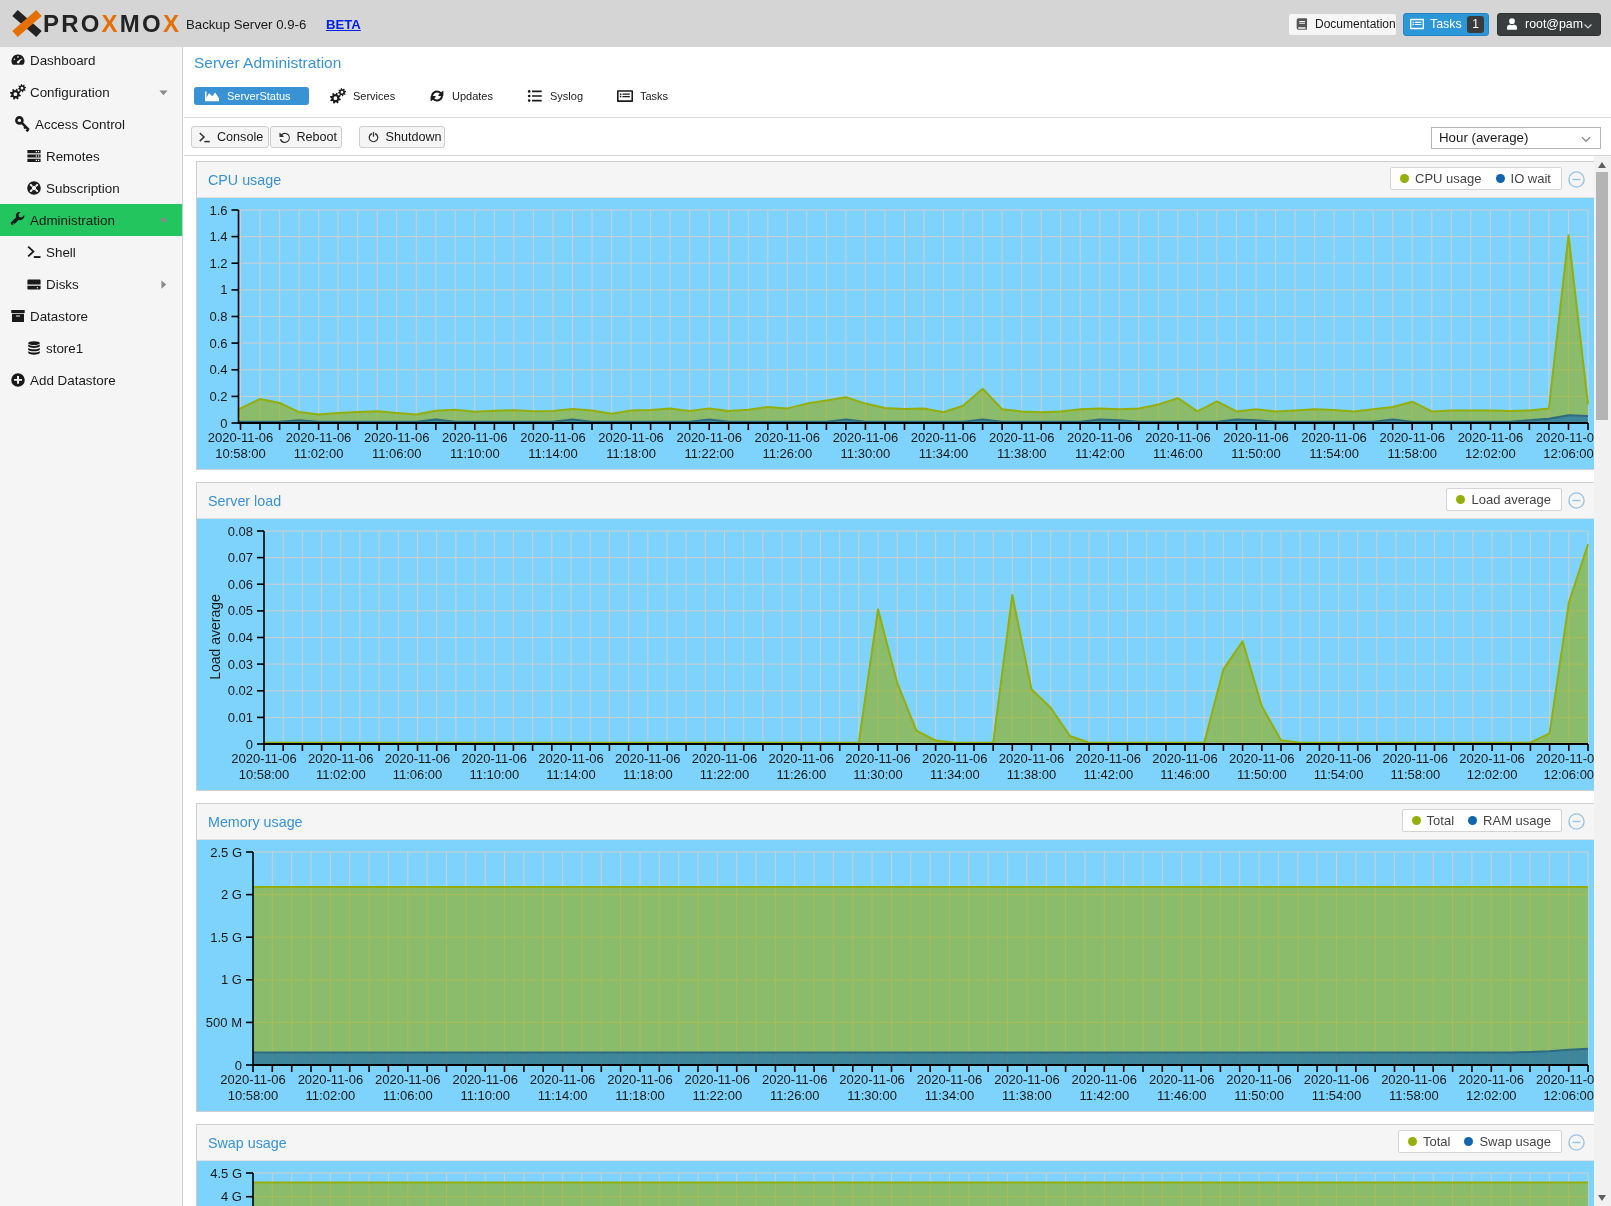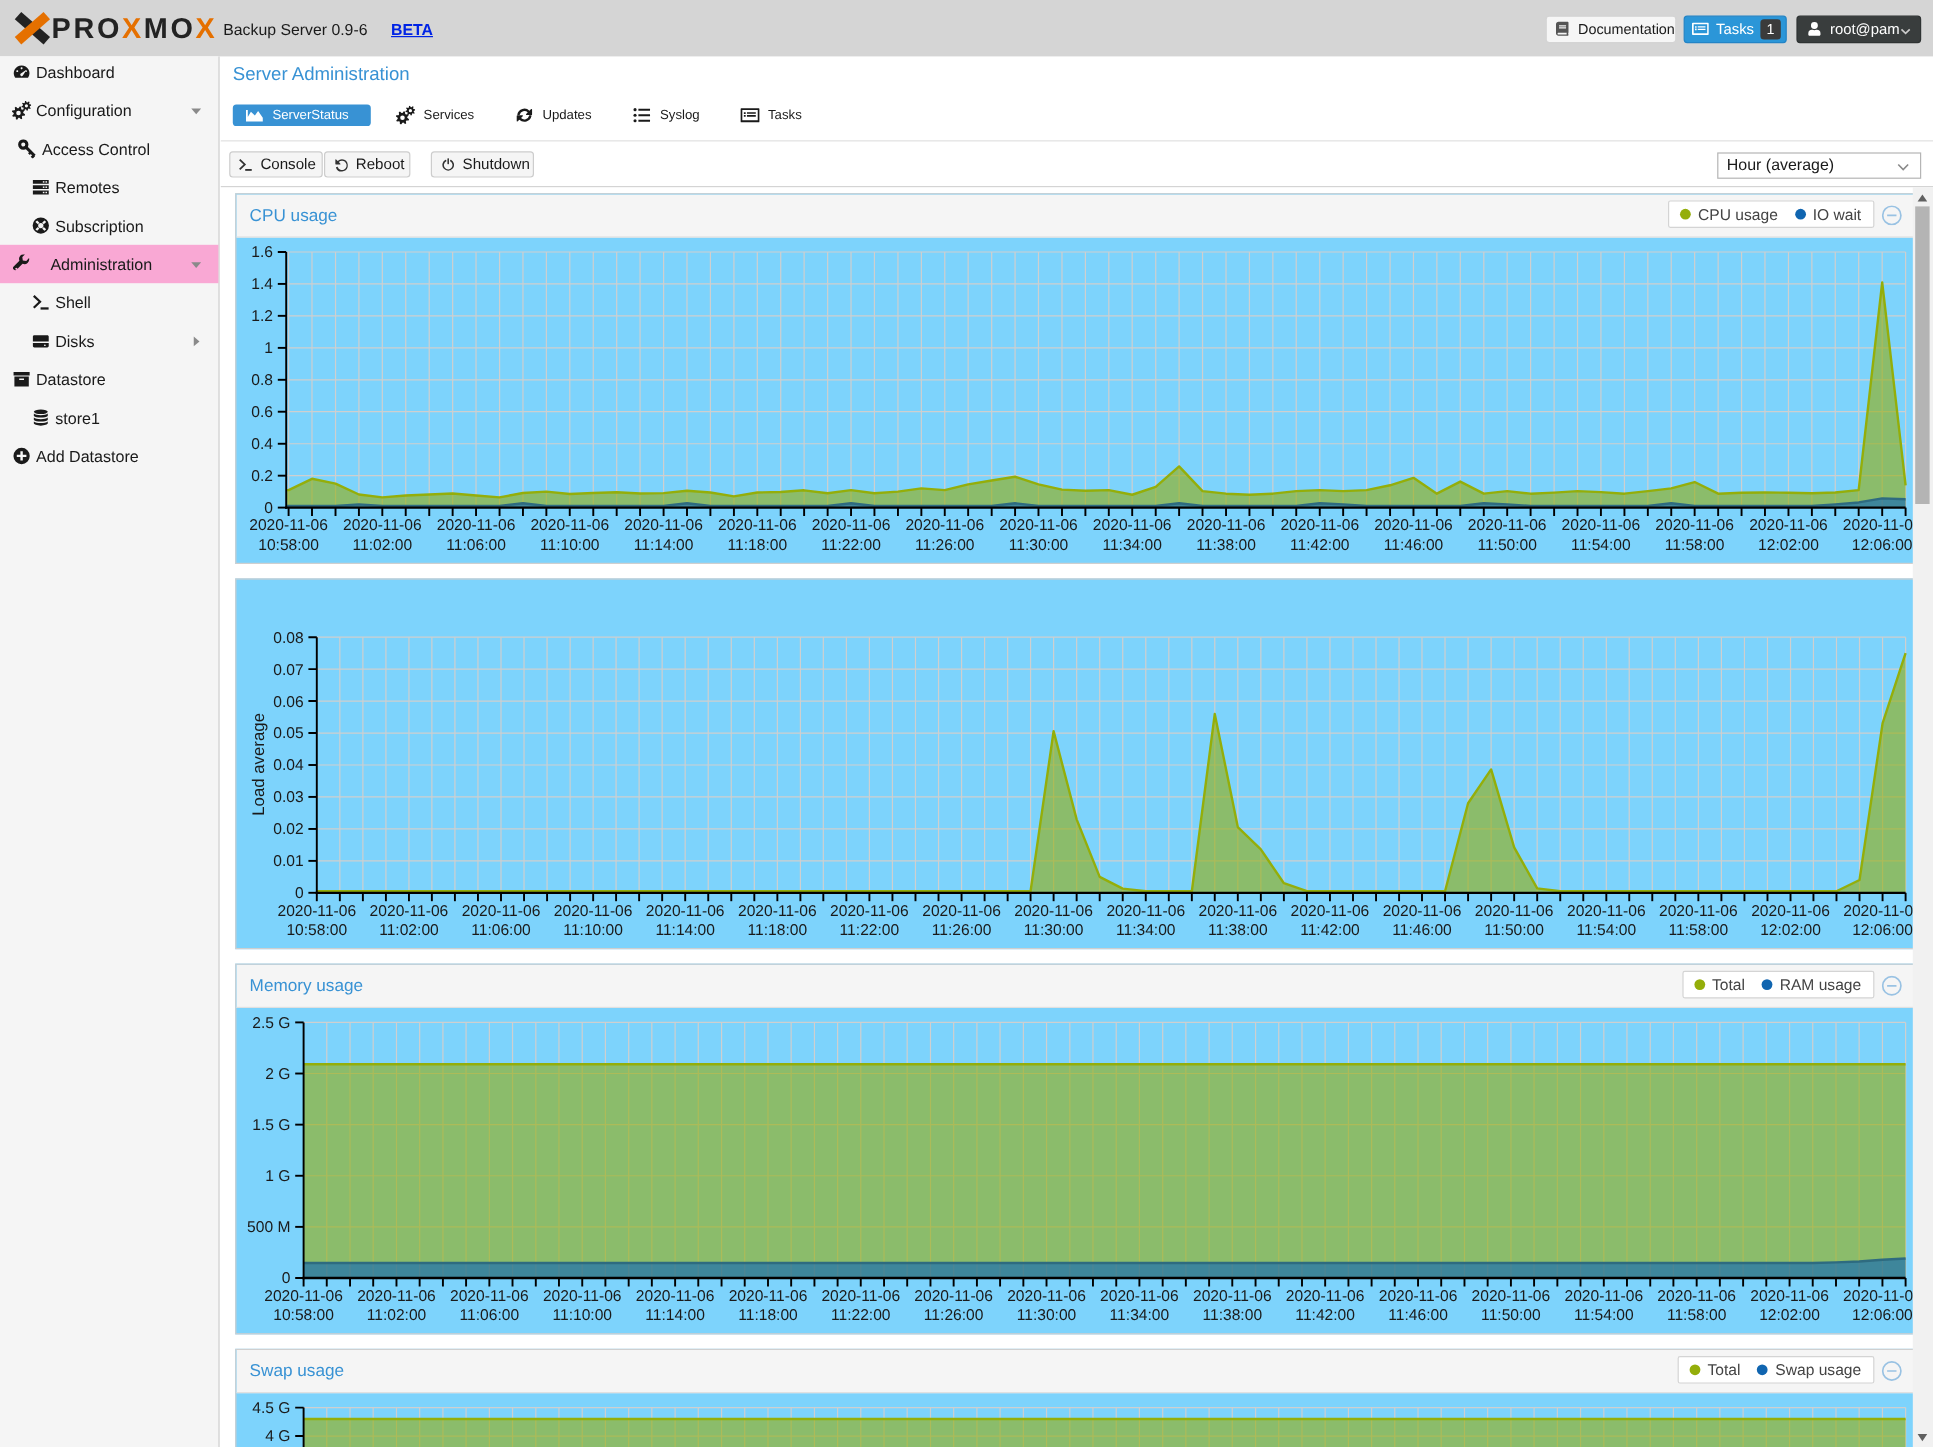--- a/index.html
+++ b/index.html
@@ -12,21 +12,21 @@
 .hbtn svg { flex-shrink:0; }
 #docbtn { left:1288px; width:109px; background:#f6f6f6; border:1px solid #d4d4d4; color:#1a1a1a; padding:0 6px; font-size:12px;align-items:center; }
 #taskbtn { left:1403px; width:86px; background:#2b96d8; border:1px solid #2384c6; color:#fff; padding:0 6px; font-size:12.4px; }
 #badge { background:#3b3b3b; border-radius:3px; color:#fff; font-size:12px; padding:1.5px 5.5px; margin-left:5px; }
 #userbtn { left:1497px; width:104px; background:#393d3d; border:1px solid #2f3333; color:#fff; padding:0 7px; font-size:12.4px; }
 .hbtn svg { margin-right:6px; }
 #side { position:absolute; left:0; top:47px; width:183px; height:1159px; background:#f5f5f5;
          border-right:1px solid #cfcfcf; }
 .srow:first-child { margin-top:-3px; }
 .srow { position:relative; height:32px; display:flex; align-items:center; padding-left:9px; color:#1a1a1a; font-size:13.4px; }
-.srow.sel { background:#f9a8d4;gap:12px; }
+.srow.sel { background:#22c55e; }
 .sic { width:18px; display:inline-flex; justify-content:center; margin-right:3px; flex-shrink:0; }
 .slab { white-space:nowrap; }
 .car { position:absolute; right:13px; top:10px; }
 #ctitle { position:absolute; left:194px; top:54px; font-size:15.5px; color:#3892d4; }
 .tab { position:absolute; top:87px; height:18px; border-radius:3px; display:flex; align-items:center;
         font-size:11px; color:#1a1a1a; }
 .tab svg { flex-shrink:0; }
 .tab svg { margin-right:7px; }
 #tab0 { left:194px; width:115px; background:#3892d4; color:#fff; padding-left:10px; }
 #tabline { position:absolute; left:184px; top:117px; width:1427px; height:1px; background:#d9d9d9; }
@@ -450,20 +450,31 @@
       <line x1="1311.9" y1="224" x2="1311.9" y2="231" stroke="#000" stroke-width="1.6"></line>
       <line x1="1331.4" y1="224" x2="1331.4" y2="231" stroke="#000" stroke-width="1.6"></line>
       <line x1="1350.9" y1="224" x2="1350.9" y2="231" stroke="#000" stroke-width="1.6"></line>
       <line x1="1370.5" y1="224" x2="1370.5" y2="231" stroke="#000" stroke-width="1.6"></line>
       <text x="1370.5" y="243" text-anchor="middle" class="axl">2020-11-06</text>
       <text x="1370.5" y="259" text-anchor="middle" class="axl">12:06:00</text>
       <line x1="1390.0" y1="224" x2="1390.0" y2="231" stroke="#000" stroke-width="1.6"></line>
     </svg>
 </div>
 <div class="panel" style="top:482px">
+  <div class="phead">
+      <span class="ptitle">Server load</span>
+      <div class="legend">
+        <span class="ldot" style="background:#94ae0a"></span>
+        <span class="ltxt">Load average</span>
+      </div>
+      <svg class="pmin" width="17" height="17" viewBox="0 0 17 17">
+        <circle cx="8.5" cy="8.5" r="7.6" fill="none" stroke="#99c2e3" stroke-width="1.4"></circle>
+        <line x1="4.6" y1="8.5" x2="12.4" y2="8.5" stroke="#99c2e3" stroke-width="1.4"></line>
+      </svg>
+    </div>
   <svg class="chart" width="1398" height="271" viewBox="0 0 1398 271">
       <line x1="66" y1="197.4" x2="1390" y2="197.4" stroke="#cfcfcf" stroke-width="1"></line>
       <line x1="66" y1="170.8" x2="1390" y2="170.8" stroke="#cfcfcf" stroke-width="1"></line>
       <line x1="66" y1="144.1" x2="1390" y2="144.1" stroke="#cfcfcf" stroke-width="1"></line>
       <line x1="66" y1="117.5" x2="1390" y2="117.5" stroke="#cfcfcf" stroke-width="1"></line>
       <line x1="66" y1="90.9" x2="1390" y2="90.9" stroke="#cfcfcf" stroke-width="1"></line>
       <line x1="66" y1="64.2" x2="1390" y2="64.2" stroke="#cfcfcf" stroke-width="1"></line>
       <line x1="66" y1="37.6" x2="1390" y2="37.6" stroke="#cfcfcf" stroke-width="1"></line>
       <line x1="66" y1="11.0" x2="1390" y2="11.0" stroke="#cfcfcf" stroke-width="1"></line>
       <line x1="85.2" y1="11" x2="85.2" y2="224" stroke="#cfcfcf" stroke-width="1"></line>

